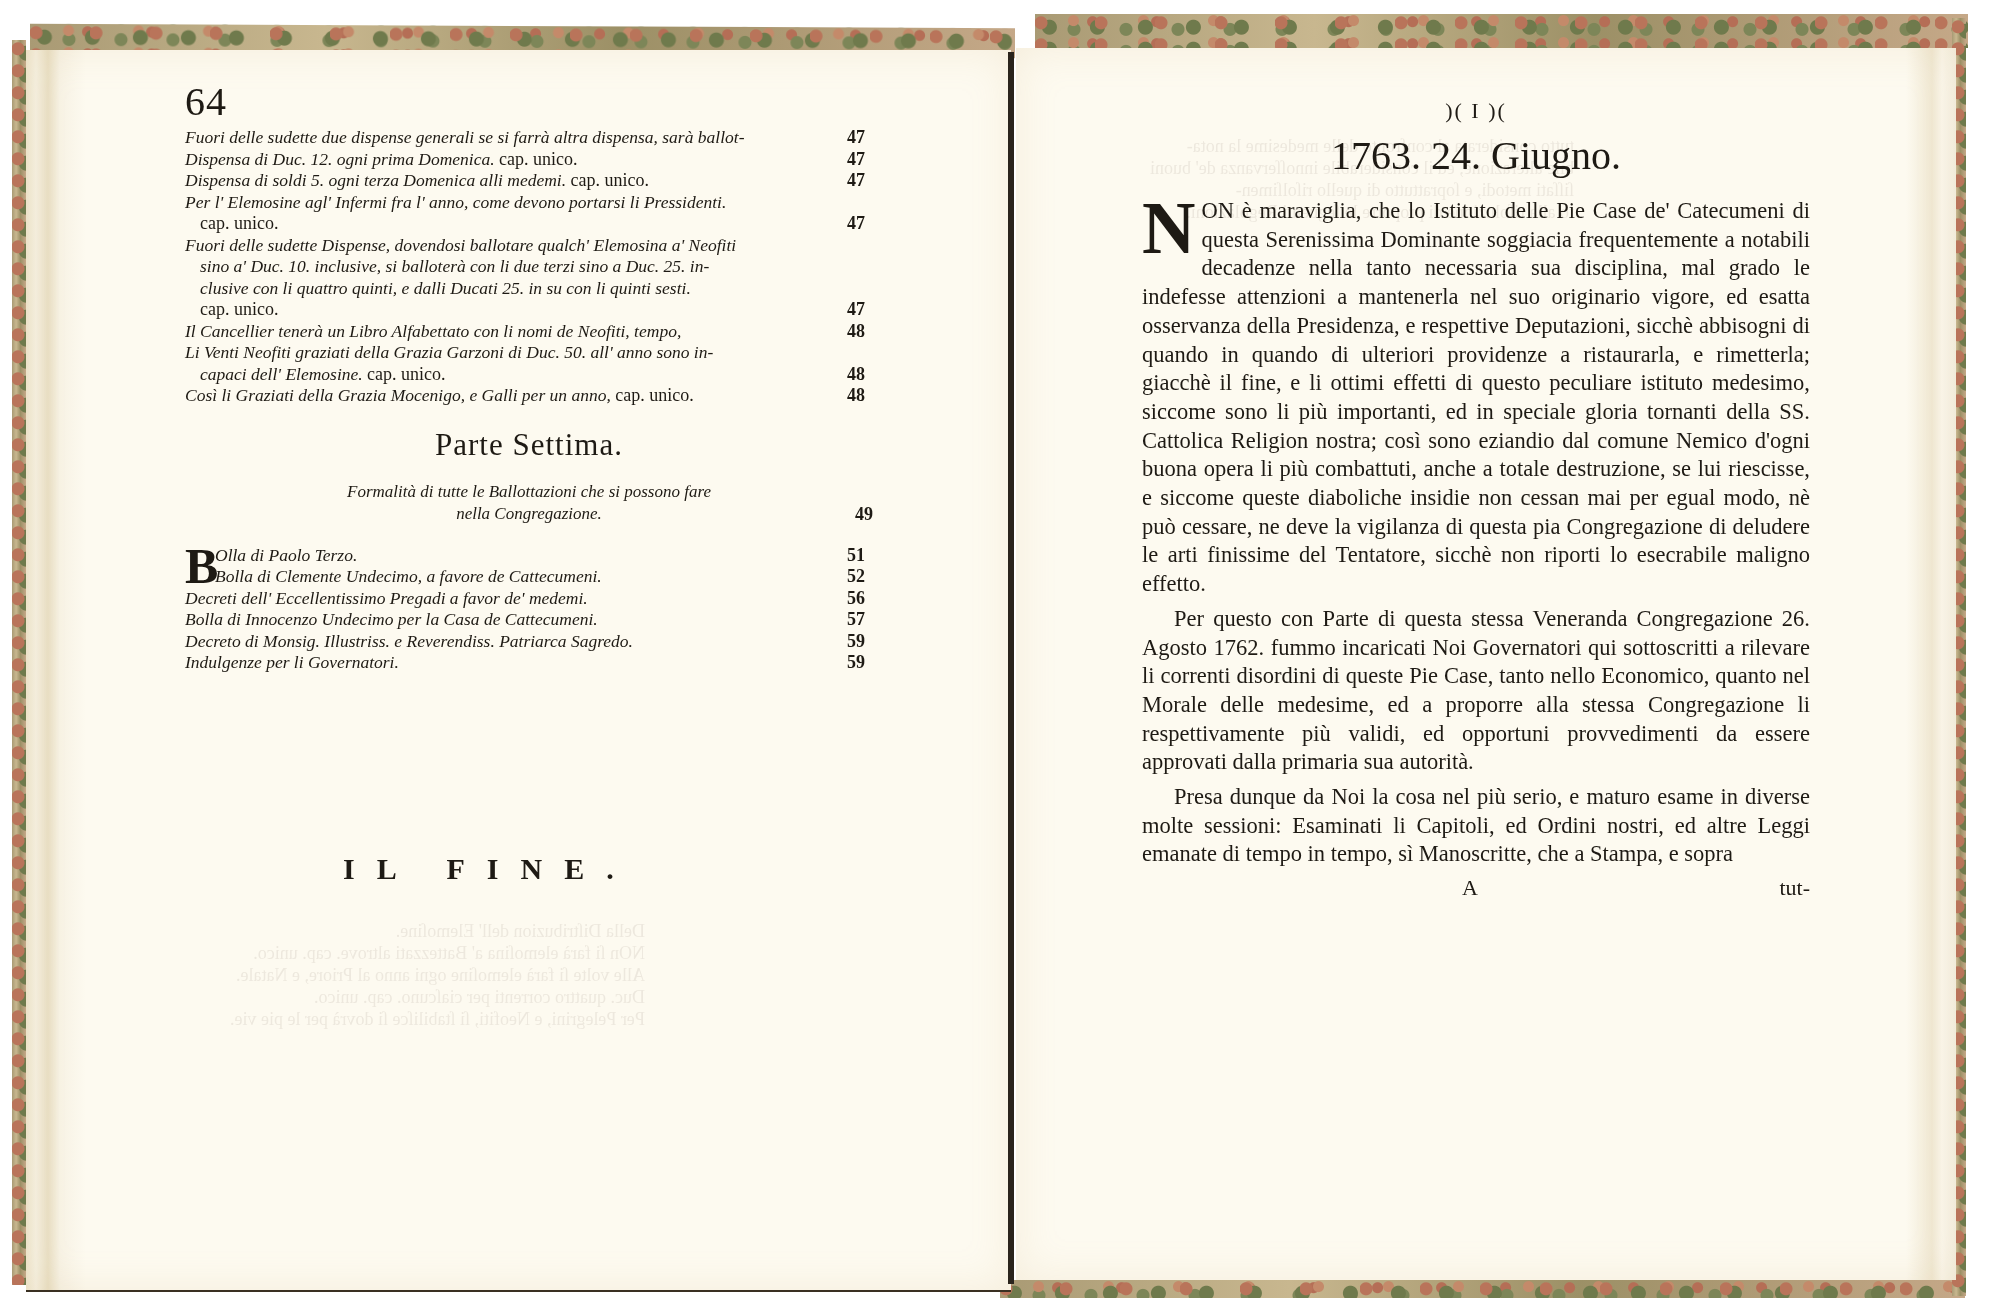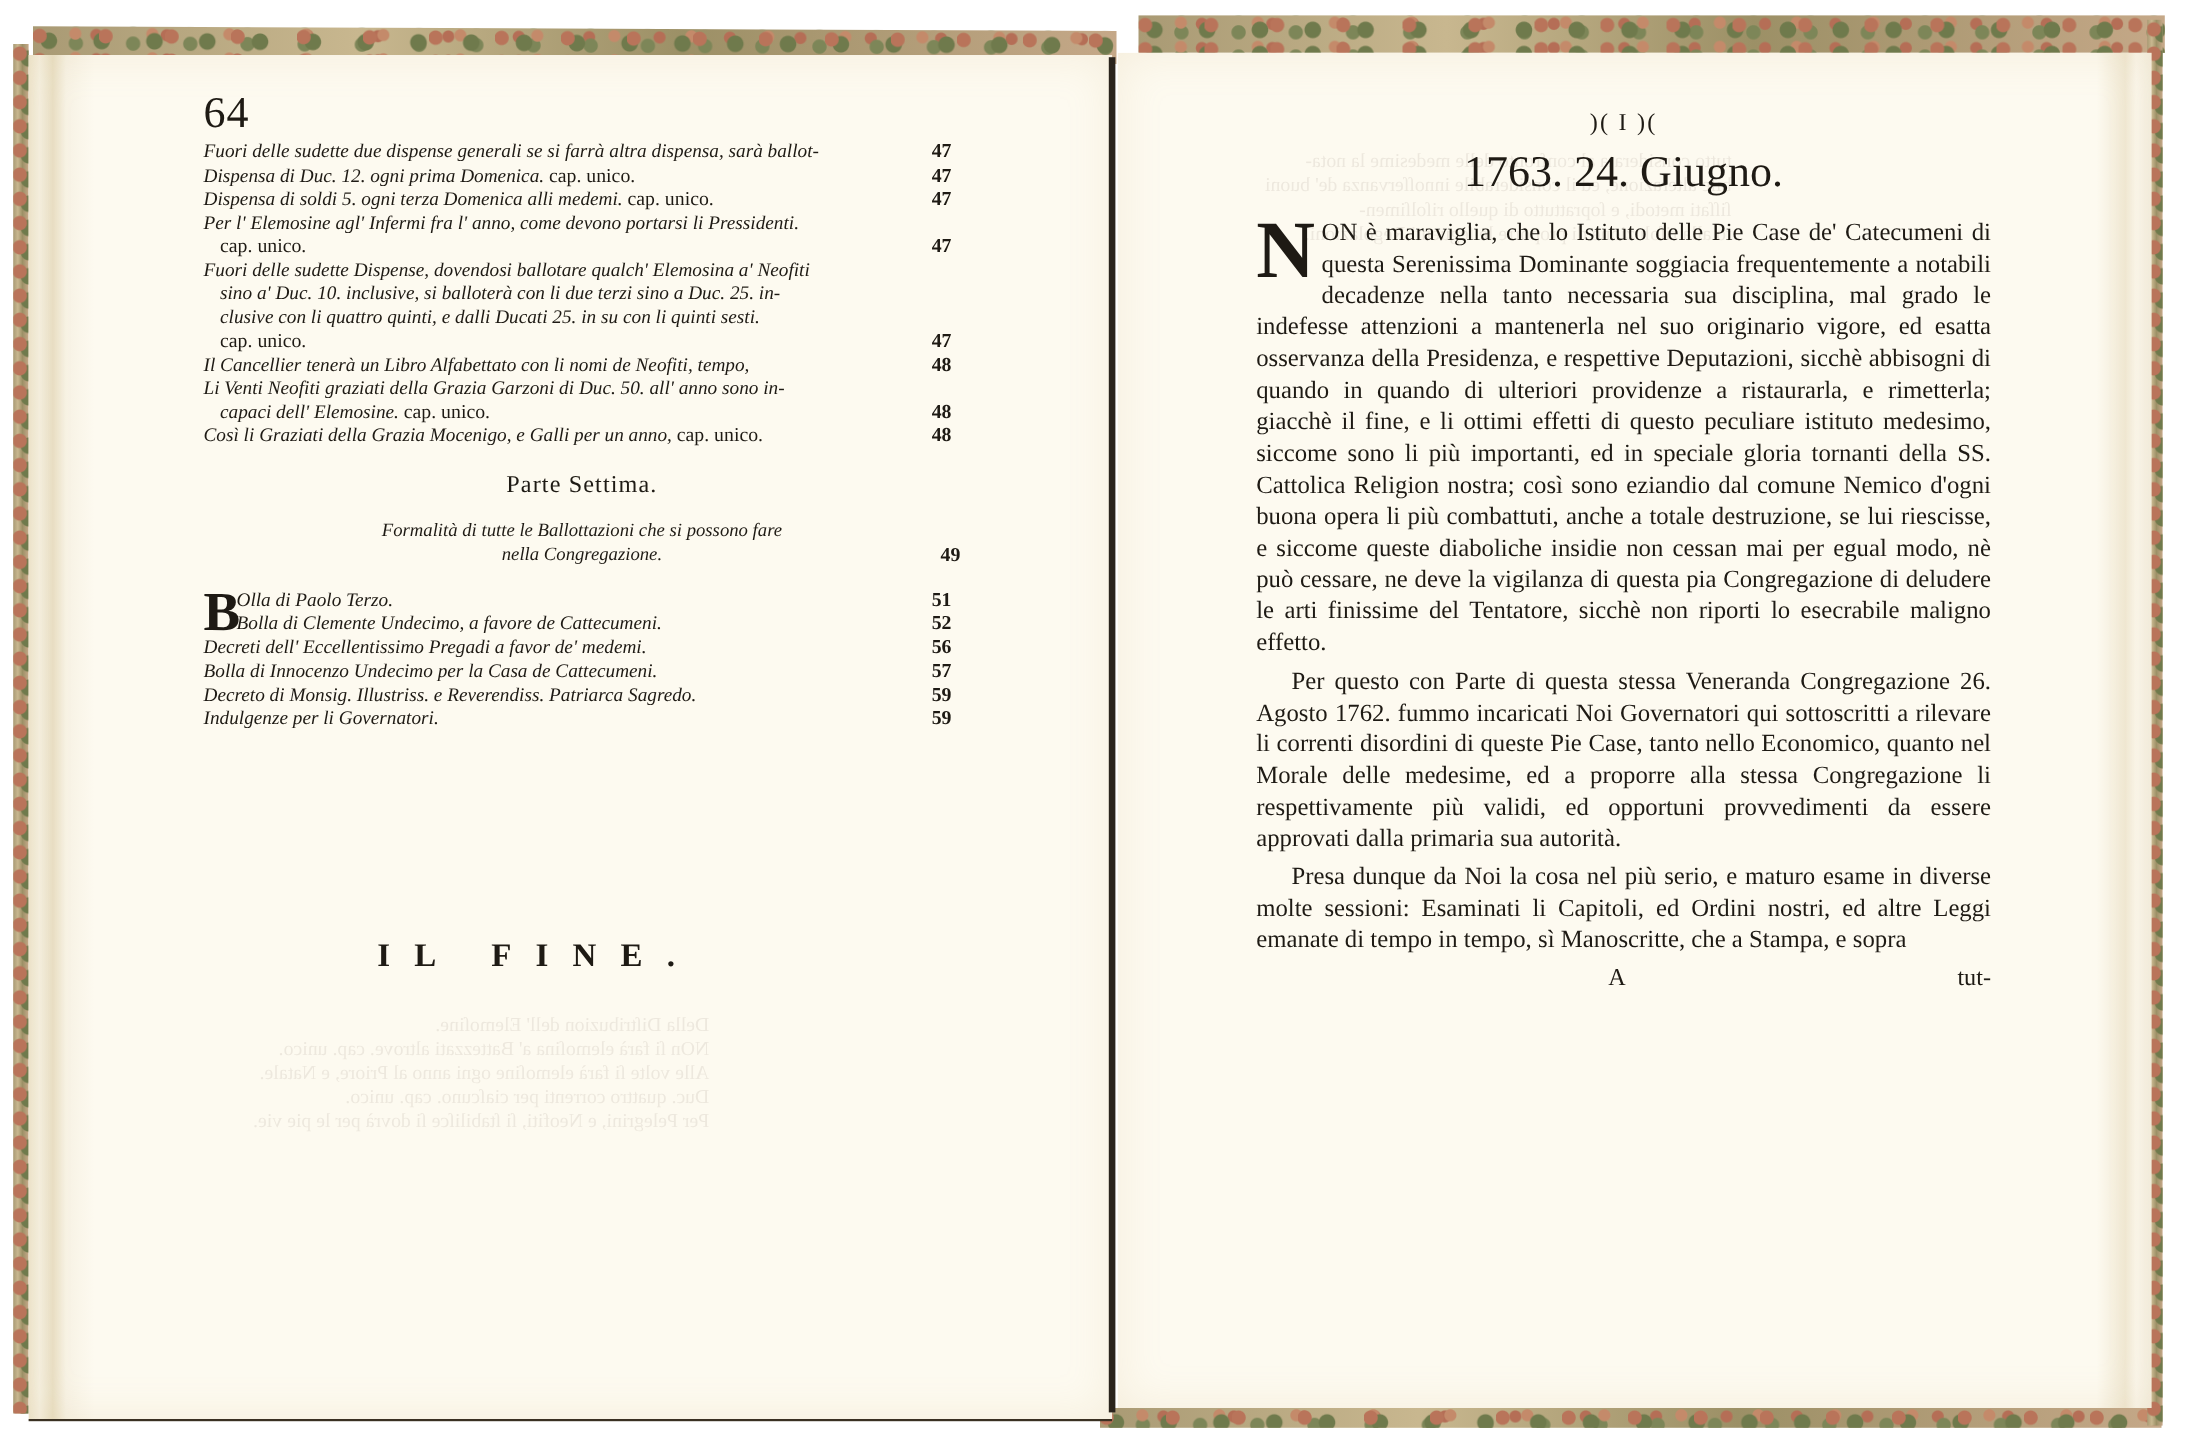--- a/index.html
+++ b/index.html
@@ -46,21 +46,21 @@
   .text-layer { position:absolute; }
 
   
   .left-content { left:185px; top:78px; width:688px; font-family:"Liberation Serif", serif; }
   .page-number { font-size:40px; margin-left:0; margin-bottom:2px; letter-spacing:1px; }
   .toc-entry { display:flex; justify-content:space-between; align-items:flex-end; font-size:17.5px; line-height:21.5px; }
   .toc-entry .txt { font-style:italic; flex:1; padding-right:12px; }
   .toc-entry .txt .indent { display:block; padding-left:15px; }
   .toc-entry .cap { font-style:normal; font-size:18px; }
   .toc-entry .pg { font-size:18px; font-weight:bold; min-width:26px; }
-  .section-title { text-align:center; font-size:22px; margin:20px 0 18px 0; letter-spacing:1px; }
+  .section-title { text-align:center; font-size:31px; margin:20px 0 18px 0; letter-spacing:1px; }
   .section-sub { text-align:center; font-style:italic; font-size:17px; line-height:22px; position:relative; }
   .section-sub .pg { position:absolute; right:0; bottom:0; font-size:18px; font-style:normal; font-weight:bold; }
   .dropcap-row { position:relative; margin-top:20px; }
   .dropcap-b { position:absolute; left:0; top:-3px; font-size:50px; line-height:48px; font-weight:bold; }
   .dropcap-row .toc-entry:nth-child(2) .txt, .dropcap-row .toc-entry:nth-child(3) .txt { padding-left:30px; }
   .il-fine { position:absolute; left:343px; top:852px; font-size:30px; font-weight:bold; letter-spacing:22px; font-family:"Liberation Serif", serif; }
 
   
   .right-content { left:1142px; top:98px; width:668px; font-family:"Liberation Serif", serif; }
   .signature-mark { text-align:center; font-size:22px; letter-spacing:2px; margin-bottom:8px; }

